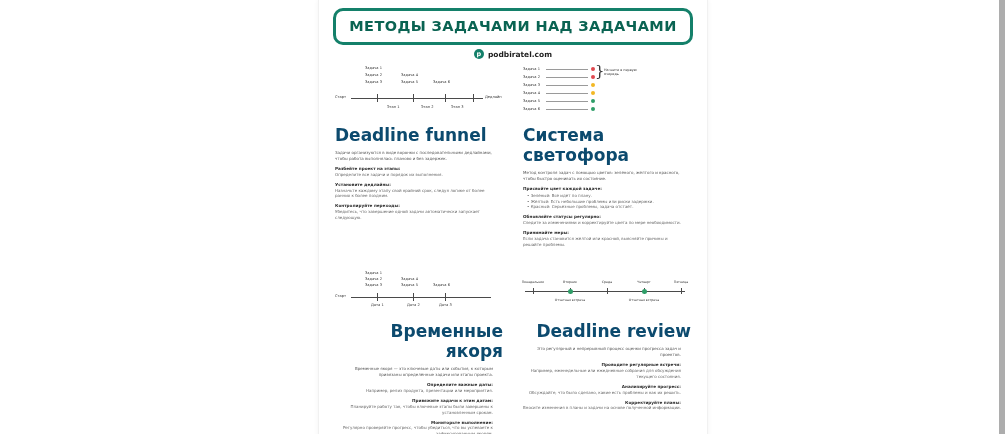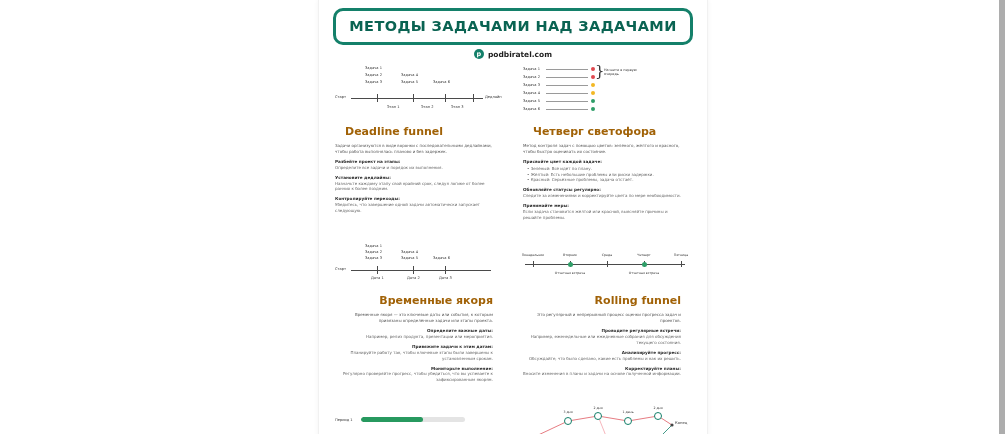--- a/index.html
+++ b/index.html
@@ -16,21 +16,21 @@
   
   .title-box{margin:8px 14px 0;border:3px solid #14806A;border-radius:10px;padding:7px 4px 8px;text-align:center;}
   .title{color:#0A6352;font-weight:bold;font-size:14.5px;letter-spacing:0.4px;}
   .logo-row{display:flex;justify-content:center;align-items:center;gap:4px;margin-top:4px;}
   .logo-circle{width:10px;height:10px;border-radius:50%;background:#14806A;color:#fff;
     font-size:6.5px;font-weight:bold;display:flex;align-items:center;justify-content:center;}
   .logo-text{font-size:7.5px;font-weight:bold;color:#1d1d1d;}
   
   .cols{display:grid;grid-template-columns:1fr 1fr;gap:0 20px;padding:0 16px;margin-top:6px;}
   .cols.row2{margin-top:20px;text-align:right;}
-  .sec-title{font-size:11px;font-weight:bold;color:#a16207;margin:8px 10px 5px;}
+  .sec-title{font-size:17px;font-weight:bold;color:#0c4a6e;margin:8px 0 5px;}
   .intro{font-size:4px;line-height:1.5;color:#555;margin:0 0 4px;width:94%;}
   .item{margin-bottom:4px;width:94%;}
   .item-h{font-size:4.2px;font-weight:bold;color:#2b2b2b;line-height:1.4;}
   .item-b{font-size:4px;color:#666;line-height:1.45;}
   .bullets{margin:1px 0 0;padding-left:4px;list-style:none;}
   .bullets li{font-size:4px;color:#666;line-height:1.45;}
   .bullets li::before{content:"• ";}
   
   .diagram{position:relative;font-size:3.6px;color:#333;}
   .d-tall{height:52px;}
@@ -139,21 +139,21 @@
           <div class="dot green"></div>
         </div>
         <div class="tl-row">
           <span class="tl-label">Задача 6</span>
           <div class="tl-line"></div>
           <div class="dot green"></div>
         </div>
         <div class="brace">}</div>
         <div class="tl-note">Начните в первую очередь</div>
       </div>
-      <div class="sec-title">Четверг светофора</div>
+      <div class="sec-title">Система светофора</div>
       <div class="intro">Метод контроля задач с помощью цветов: зелёного, жёлтого и красного, чтобы быстро оценивать их состояние.</div>
       <div class="item">
         <div class="item-h">Присвойте цвет каждой задаче:</div>
         <ul class="bullets">
           <li>Зелёный: Всё идёт по плану.</li>
           <li>Жёлтый: Есть небольшие проблемы или риски задержки.</li>
           <li>Красный: Серьёзные проблемы, задача отстаёт.</li>
         </ul>
       </div>
       <div class="item">
@@ -213,21 +213,21 @@
         <span class="lab-c" style="left:10px;top:9px">Понедельник</span>
         <span class="lab-c" style="left:47px;top:9px">Вторник</span>
         <span class="lab-c" style="left:84px;top:9px">Среда</span>
         <span class="lab-c" style="left:121px;top:9px">Четверг</span>
         <span class="lab-c" style="left:158px;top:9px">Пятница</span>
         <div class="mdot" style="left:44.5px;top:18px"></div>
         <div class="mdot" style="left:118.5px;top:18px"></div>
         <span class="lab-c" style="left:47px;top:27px">Отчетная встреча</span>
         <span class="lab-c" style="left:121px;top:27px">Отчетная встреча</span>
       </div>
-      <div class="sec-title">Rolling funnel</div>
+      <div class="sec-title">Deadline review</div>
       <div class="intro">Это регулярный и непрерывный процесс оценки прогресса задач и проектов.</div>
       <div class="item">
         <div class="item-h">Проводите регулярные встречи:</div>
         <div class="item-b">Например, еженедельные или ежедневные собрания для обсуждения текущего состояния.</div>
       </div>
       <div class="item">
         <div class="item-h">Анализируйте прогресс:</div>
         <div class="item-b">Обсуждайте, что было сделано, какие есть проблемы и как их решить.</div>
       </div>
       <div class="item">

